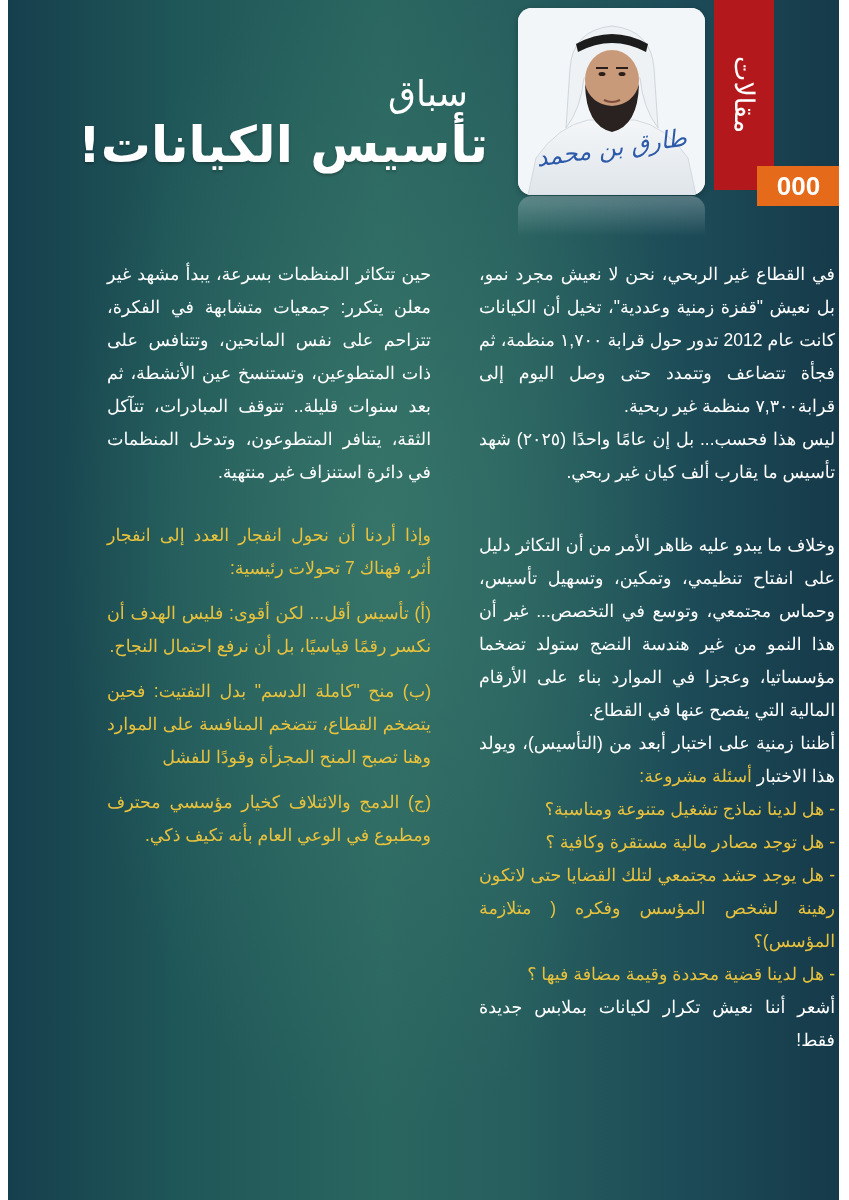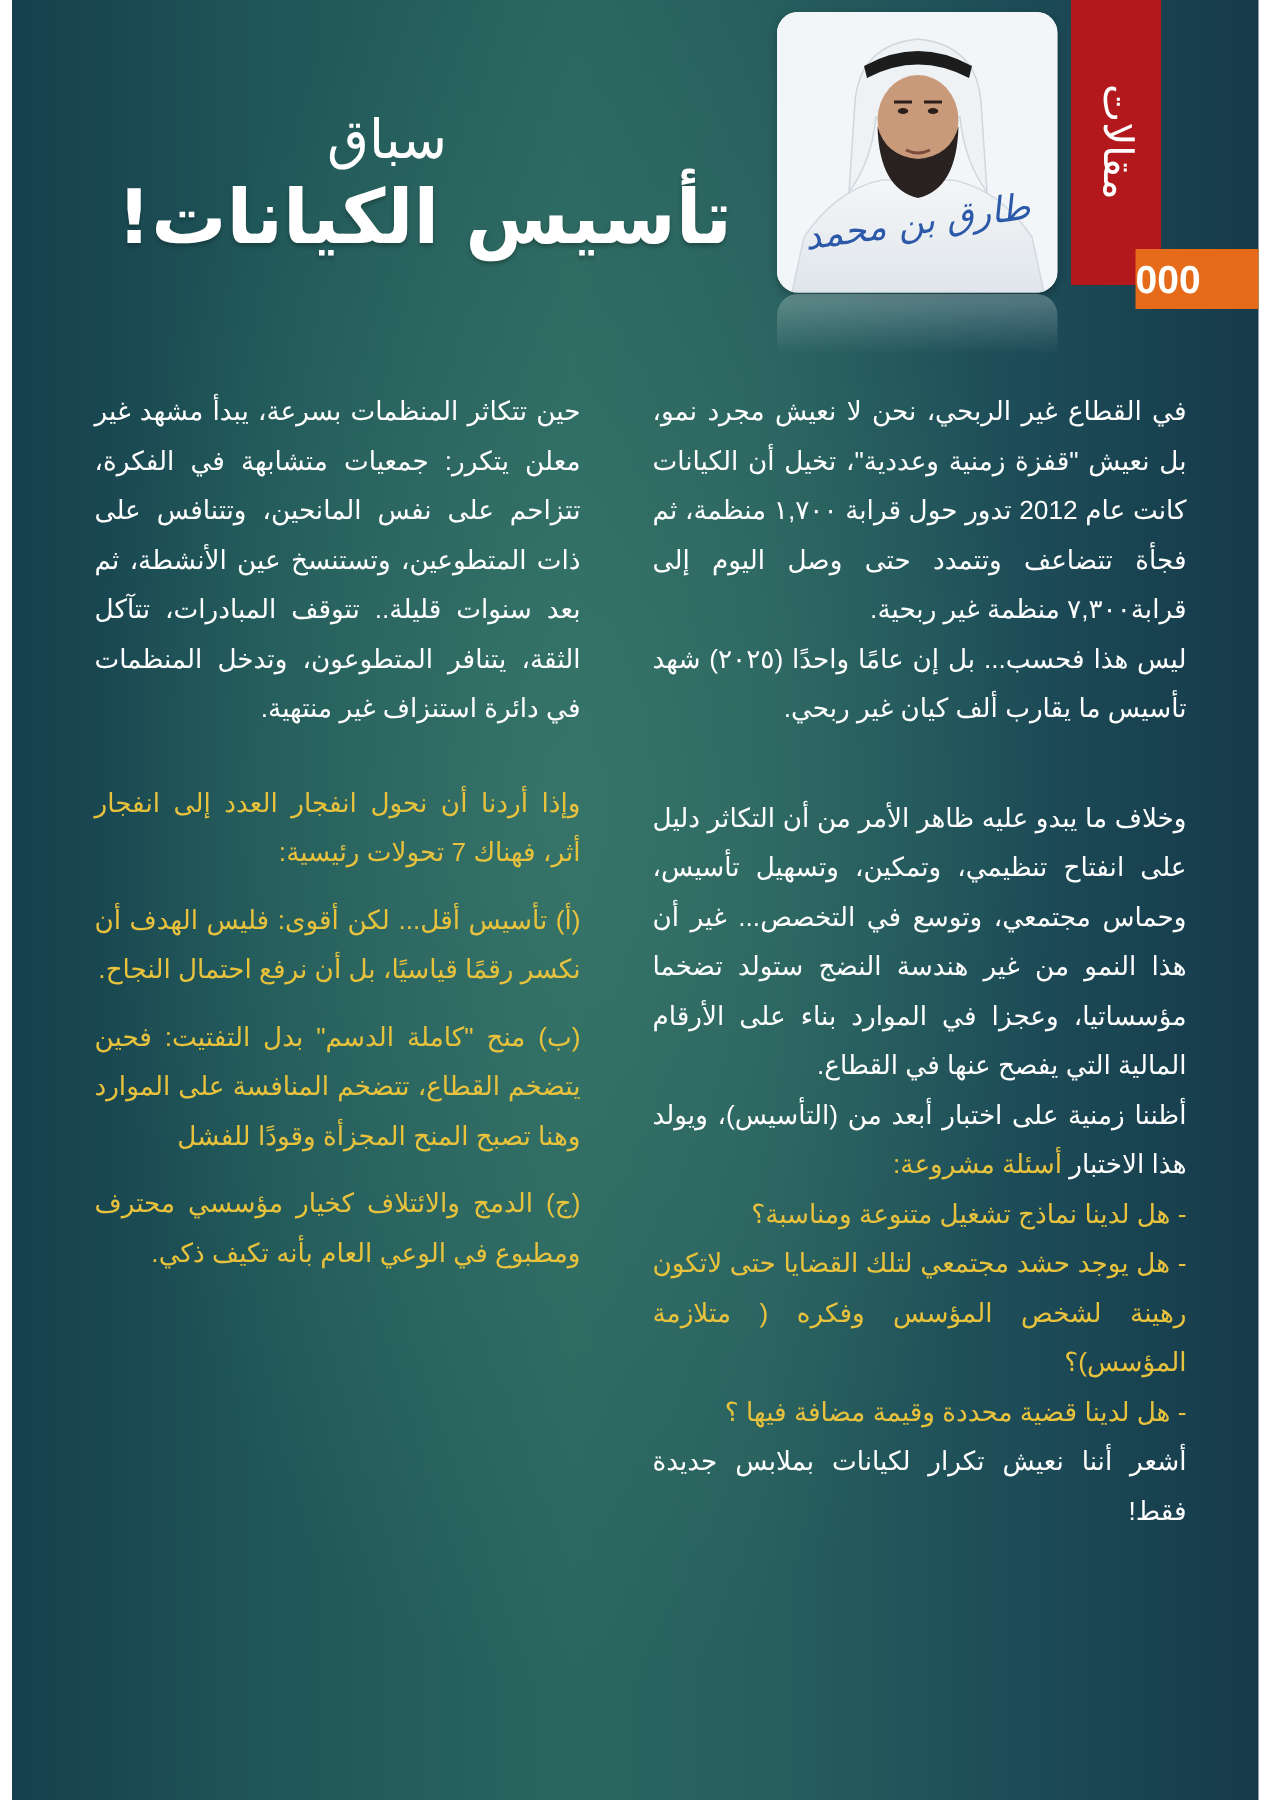--- a/index.html
+++ b/index.html
@@ -53,21 +53,21 @@
     left: 749px;
     top: 166px;
     width: 83px;
     height: 40px;
     background: #e56a1a;
     color: #ffffff;
     font-family: "Liberation Sans", sans-serif;
     font-weight: bold;
     font-size: 26px;
     line-height: 40px;
-    text-align: left;
+    text-align: center;
     letter-spacing: 0px;
   }
   .photo-frame {
     position: absolute;
     left: 510px;
     top: 8px;
     width: 187px;
     height: 187px;
     border-radius: 14px;
     background: linear-gradient(180deg, #f6f8fa 0%, #e9eef2 100%);
@@ -103,21 +103,21 @@
   .title-small {
     position: absolute;
     left: 40px;
     top: 72px;
     width: 420px;
     color: #ffffff;
     font-family: "DejaVu Sans", sans-serif;
     font-size: 36px;
     line-height: 44px;
     direction: rtl;
-    text-align: center;
+    text-align: right;
   }
   .title-large {
     position: absolute;
     left: 40px;
     top: 112px;
     width: 440px;
     color: #ffffff;
     font-family: "DejaVu Sans", sans-serif;
     font-weight: bold;
     font-size: 50px;
@@ -130,20 +130,21 @@
   .col {
     position: absolute;
     top: 258px;
     direction: rtl;
     text-align: justify;
     text-align-last: right;
     font-family: "Liberation Sans", sans-serif;
     font-size: 17.5px;
     line-height: 33px;
     color: #ffffff;
+    margin-left: 44px;
   }
   .col-right {
     left: 427px;
     width: 356px;
   }
   .col-left {
     left: 55px;
     width: 324px;
   }
   .col p {
@@ -198,20 +199,21 @@
   <div class="title-small">سباق</div>
   <div class="title-large">تأسيس الكيانات!</div>
 
   <div class="col col-right">
     <p>في القطاع غير الربحي، نحن لا نعيش مجرد نمو، بل نعيش "قفزة زمنية وعددية"، تخيل أن الكيانات كانت عام 2012 تدور حول قرابة ١,٧٠٠ منظمة، ثم فجأة تتضاعف وتتمدد حتى وصل اليوم إلى قرابة٧,٣٠٠ منظمة غير ربحية.</p>
     <p>ليس هذا فحسب... بل إن عامًا واحدًا (٢٠٢٥) شهد تأسيس ما يقارب ألف كيان غير ربحي.</p>
     <div class="gap-l"></div>
     <p>وخلاف ما يبدو عليه ظاهر الأمر من أن التكاثر دليل على انفتاح تنظيمي، وتمكين، وتسهيل تأسيس، وحماس مجتمعي، وتوسع في التخصص... غير أن هذا النمو من غير هندسة النضج ستولد تضخما مؤسساتيا، وعجزا في الموارد بناء على الأرقام المالية التي يفصح عنها في القطاع.</p>
     <p><span>أظننا زمنية على اختبار أبعد من (التأسيس)، ويولد هذا الاختبار </span><span class="gold">أسئلة مشروعة:</span></p>
     <p class="gold">- هل لدينا نماذج تشغيل متنوعة ومناسبة؟</p>
+    <p class="gold">- هل توجد مصادر مالية مستقرة وكافية ؟</p>
     <p class="gold">- هل يوجد حشد مجتمعي لتلك القضايا حتى لاتكون رهينة لشخص المؤسس وفكره ( متلازمة المؤسس)؟</p>
     <p class="gold">- هل لدينا قضية محددة وقيمة مضافة فيها ؟</p>
     <p>أشعر أننا نعيش تكرار لكيانات بملابس جديدة فقط!</p>
   </div>
 
   <div class="col col-left">
     <p>حين تتكاثر المنظمات بسرعة، يبدأ مشهد غير معلن يتكرر: جمعيات متشابهة في الفكرة، تتزاحم على نفس المانحين، وتتنافس على ذات المتطوعين، وتستنسخ عين الأنشطة، ثم بعد سنوات قليلة.. تتوقف المبادرات، تتآكل الثقة، يتنافر المتطوعون، وتدخل المنظمات في دائرة استنزاف غير منتهية.</p>
     <div class="gap-m"></div>
     <div class="gap-s"></div>
     <p class="gold">وإذا أردنا أن نحول انفجار العدد إلى انفجار أثر، فهناك 7 تحولات رئيسية:</p>

